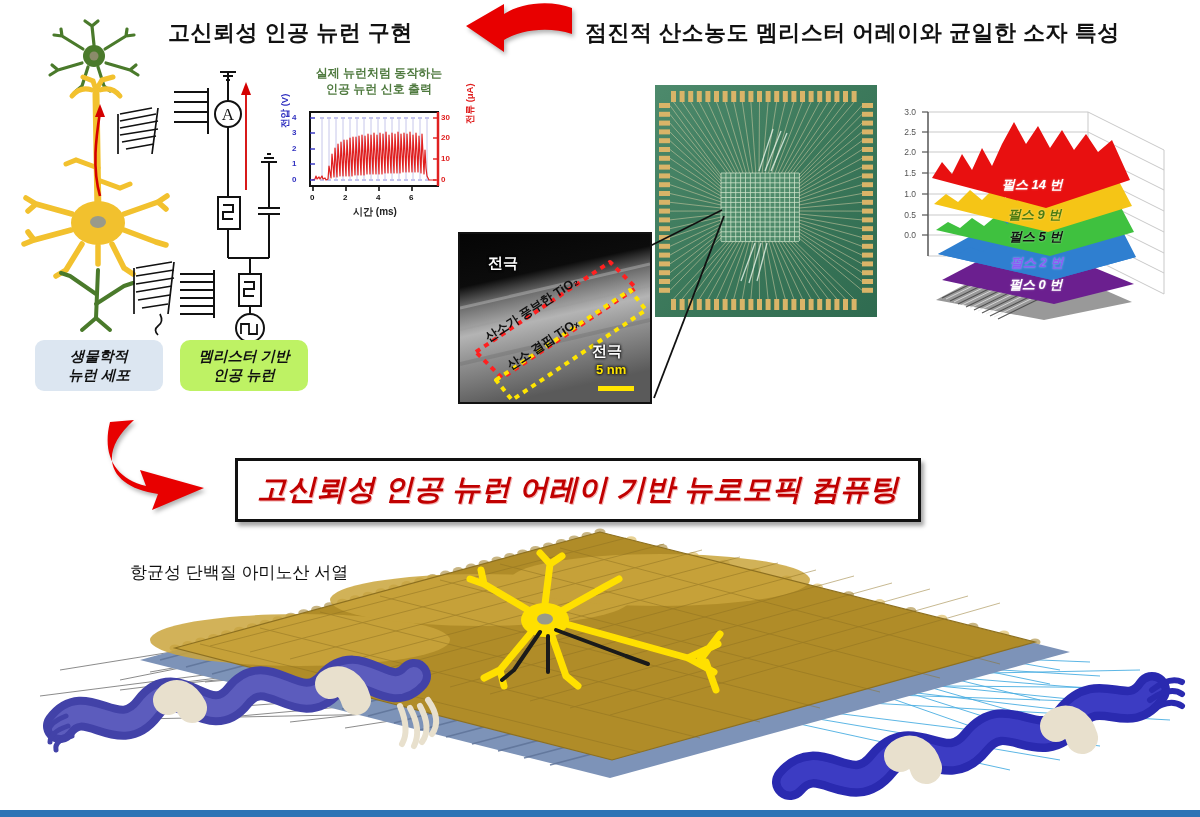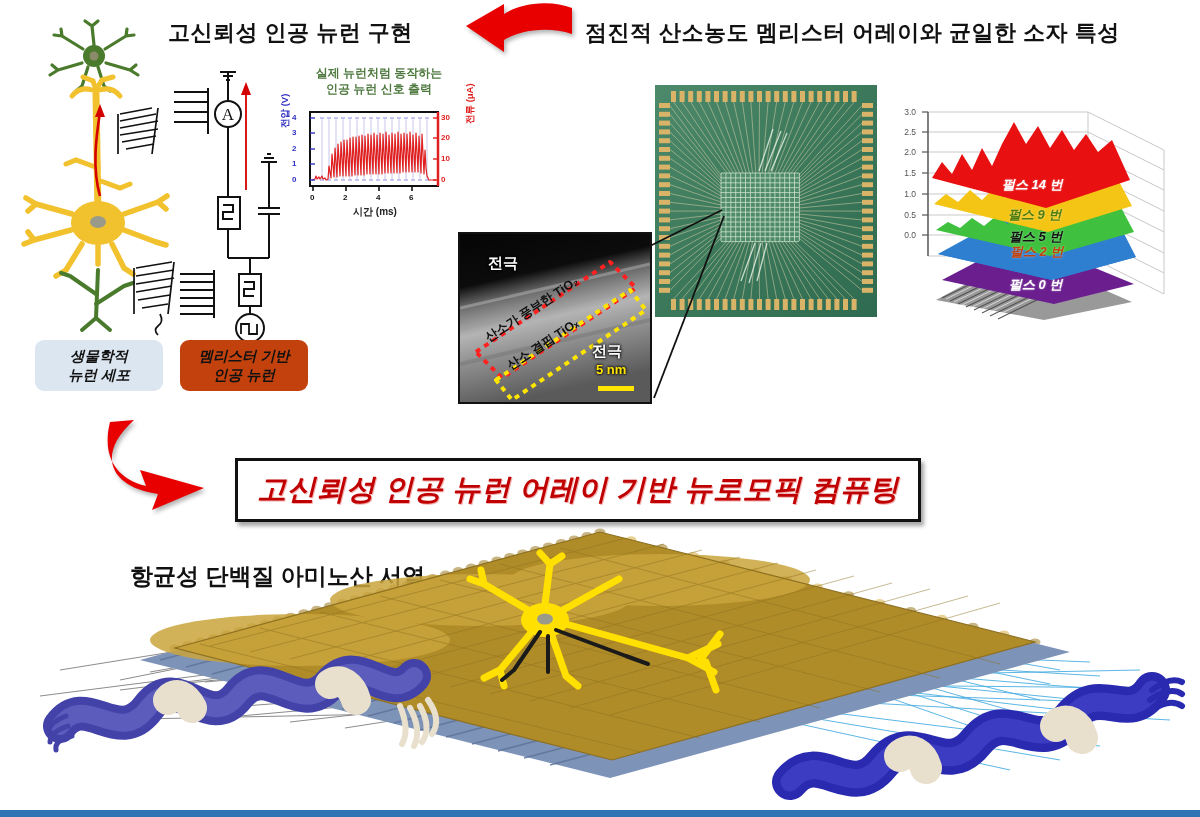--- a/index.html
+++ b/index.html
@@ -18,21 +18,21 @@
   #title-left{left:168px;top:18px;}
   #title-right{left:585px;top:18px;}
   
   .red-arrow{filter:drop-shadow(2px 3px 2px rgba(0,0,0,.30));}
   
   .pill{
     border-radius:9px;text-align:center;font-weight:bold;font-size:14.5px;
     line-height:1.28;padding:7px 8px;white-space:nowrap;color:#111;font-style:italic;
   }
   #pill-bio{left:35px;top:340px;width:112px;background:#dce6f1;}
-  #pill-art{left:180px;top:340px;width:112px;background:#c2410c;}
+  #pill-art{left:180px;top:340px;width:112px;background:#bef264;border-radius:10px;}
   
   #plot-caption{
     left:294px;top:66px;width:170px;text-align:center;
     font-weight:bold;font-size:12px;line-height:1.3;color:#4f7a3f;
   }
   .axlabel{font-size:8px;font-weight:bold;}
   .axlabel.v{color:#3030c0;}
   .axlabel.i{color:#e02020;}
   .axlabel.t{color:#111;}
   #xaxis-title{left:330px;top:205px;width:90px;text-align:center;
@@ -63,21 +63,21 @@
     border:3px solid #111;background:#fff;
     box-shadow:3px 4px 4px rgba(0,0,0,.35);
     display:flex;align-items:center;justify-content:center;
   }
   #banner-text{
     font-size:29px;font-weight:bold;font-style:italic;color:#c00000;
     letter-spacing:.5px;white-space:nowrap;
     text-shadow:1px 1px 0 #f3b0b0;
   }
   
-  .bot-label{font-weight:bold;font-size:23px;color:#111;text-align:center;
+  .bot-label{font-weight:normal;font-size:17px;color:#111;text-align:center;
     line-height:1.3;white-space:nowrap;}
   #label-left{left:130px;top:562px;}
   #label-right{left:890px;top:556px;}
   
   #footer-rule{left:0;bottom:0;width:1200px;height:7px;background:#2e74b5;}
 </style>
 </head>
 <body>
 
 <div class="abs title-k" id="title-left">고신뢰성 인공 뉴런 구현</div>
@@ -624,21 +624,21 @@
   <div class="tick3d" style="left:-8px;top:23px;">2.5</div>
   <div class="tick3d" style="left:-8px;top:43px;">2.0</div>
   <div class="tick3d" style="left:-8px;top:64px;">1.5</div>
   <div class="tick3d" style="left:-8px;top:85px;">1.0</div>
   <div class="tick3d" style="left:-8px;top:106px;">0.5</div>
   <div class="tick3d" style="left:-8px;top:126px;">0.0</div>
 
   <div class="layerlabel" style="left:100px;top:72px;color:#ffffff;">펄스 14 번</div>
   <div class="layerlabel" style="left:106px;top:102px;color:#4d7c0f;text-align:center;">펄스 9 번</div>
   <div class="layerlabel" style="left:107px;top:124px;color:#111111;">펄스 5 번</div>
-  <div class="layerlabel" style="left:108px;top:139px;color:#c2410c;">펄스 2 번</div>
+  <div class="layerlabel" style="left:108px;top:150px;color:#8b5cf6;">펄스 2 번</div>
   <div class="layerlabel" style="left:107px;top:172px;color:#ffffff;">펄스 0 번</div>
 </div>
 
 <svg class="abs red-arrow" style="left:96px;top:414px;" width="124" height="98" viewBox="0 0 124 98">
   <path d="M10 8 C 2 40, 14 64, 46 72 L40 56 L104 74 L52 96 L58 80
            C 12 74, -6 42, 34 6 Z" fill="#e80000" transform="translate(4,0)"></path>
 </svg>
 
 <div class="abs" id="banner">
   <span id="banner-text">고신뢰성 인공 뉴런 어레이 기반 뉴로모픽 컴퓨팅</span>

